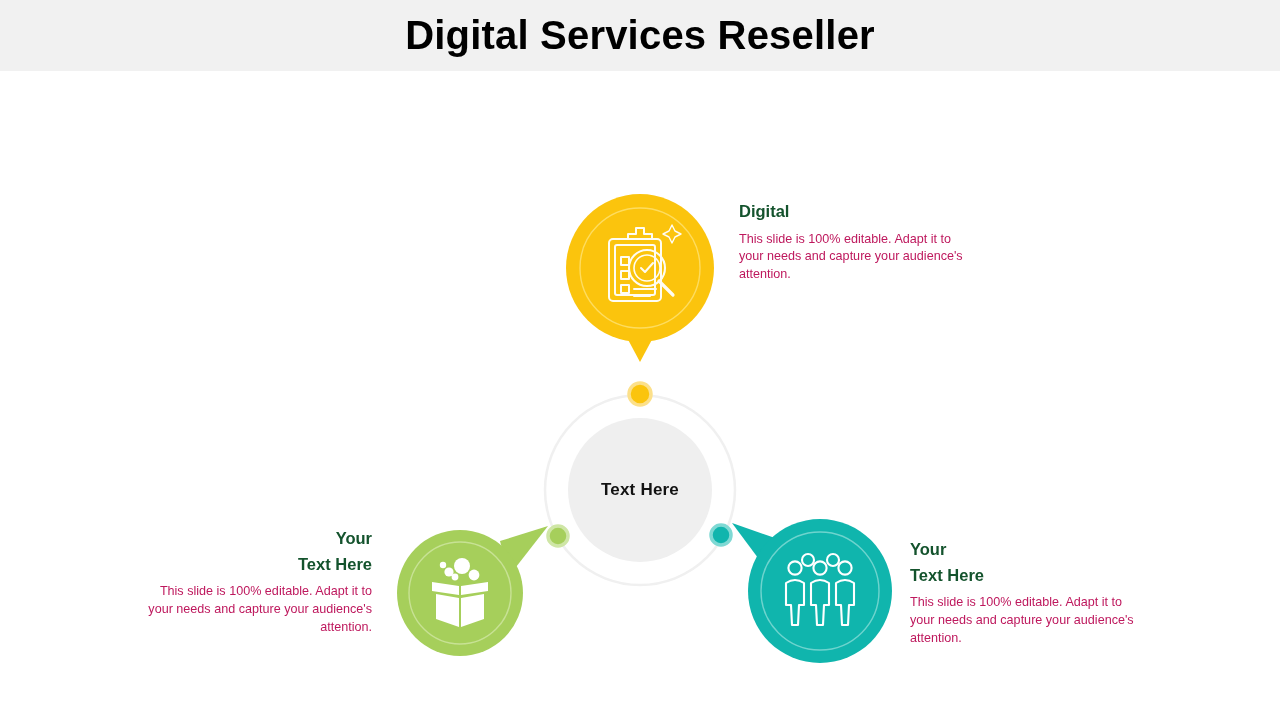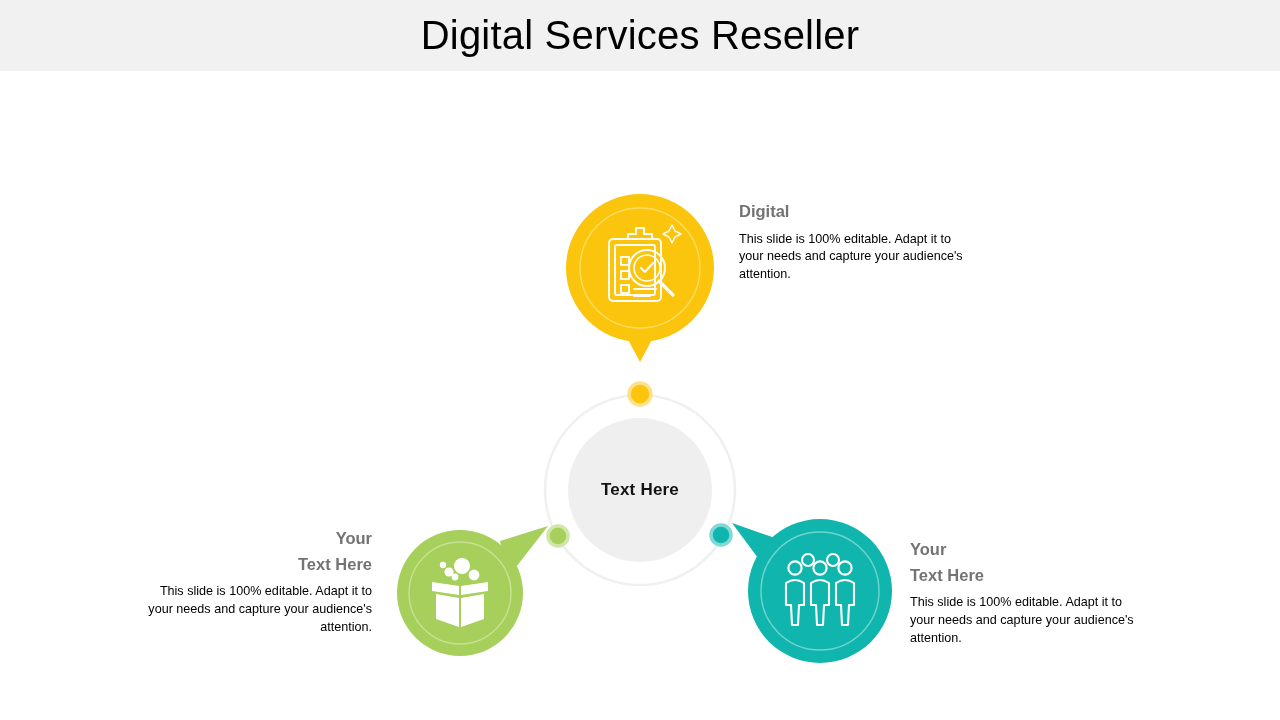--- a/index.html
+++ b/index.html
@@ -28,21 +28,21 @@
     position: absolute;
     left: 0;
     top: 0;
     width: 1280px;
     height: 71px;
     display: flex;
     align-items: center;
     justify-content: center;
     font-family: "Liberation Sans", sans-serif;
     font-size: 40px;
-    font-weight: 400;
+    font-weight: 700;
     color: #000000;
     letter-spacing: 0.2px;
     white-space: nowrap;
   }
 
   
   .slide-body {
     position: absolute;
     left: 0;
     top: 71px;
@@ -80,31 +80,31 @@
     letter-spacing: 0.2px;
   }
 
   
   .text-block {
     position: absolute;
   }
   .tb-heading {
     font-size: 16.5px;
     font-weight: bold;
-    color: #737373;
+    color: #14532d;
     line-height: 1.55;
     margin: 0 0 6px 0;
   }
   .tb-heading span {
     display: block;
   }
   .tb-body {
     font-size: 12.6px;
     font-weight: 400;
-    color: #000000;
+    color: #be185d;
     line-height: 1.42;
     margin: 0;
   }
 
   #block-top {
     left: 739px;
     top: 128px;
     width: 230px;
     text-align: left;
   }

